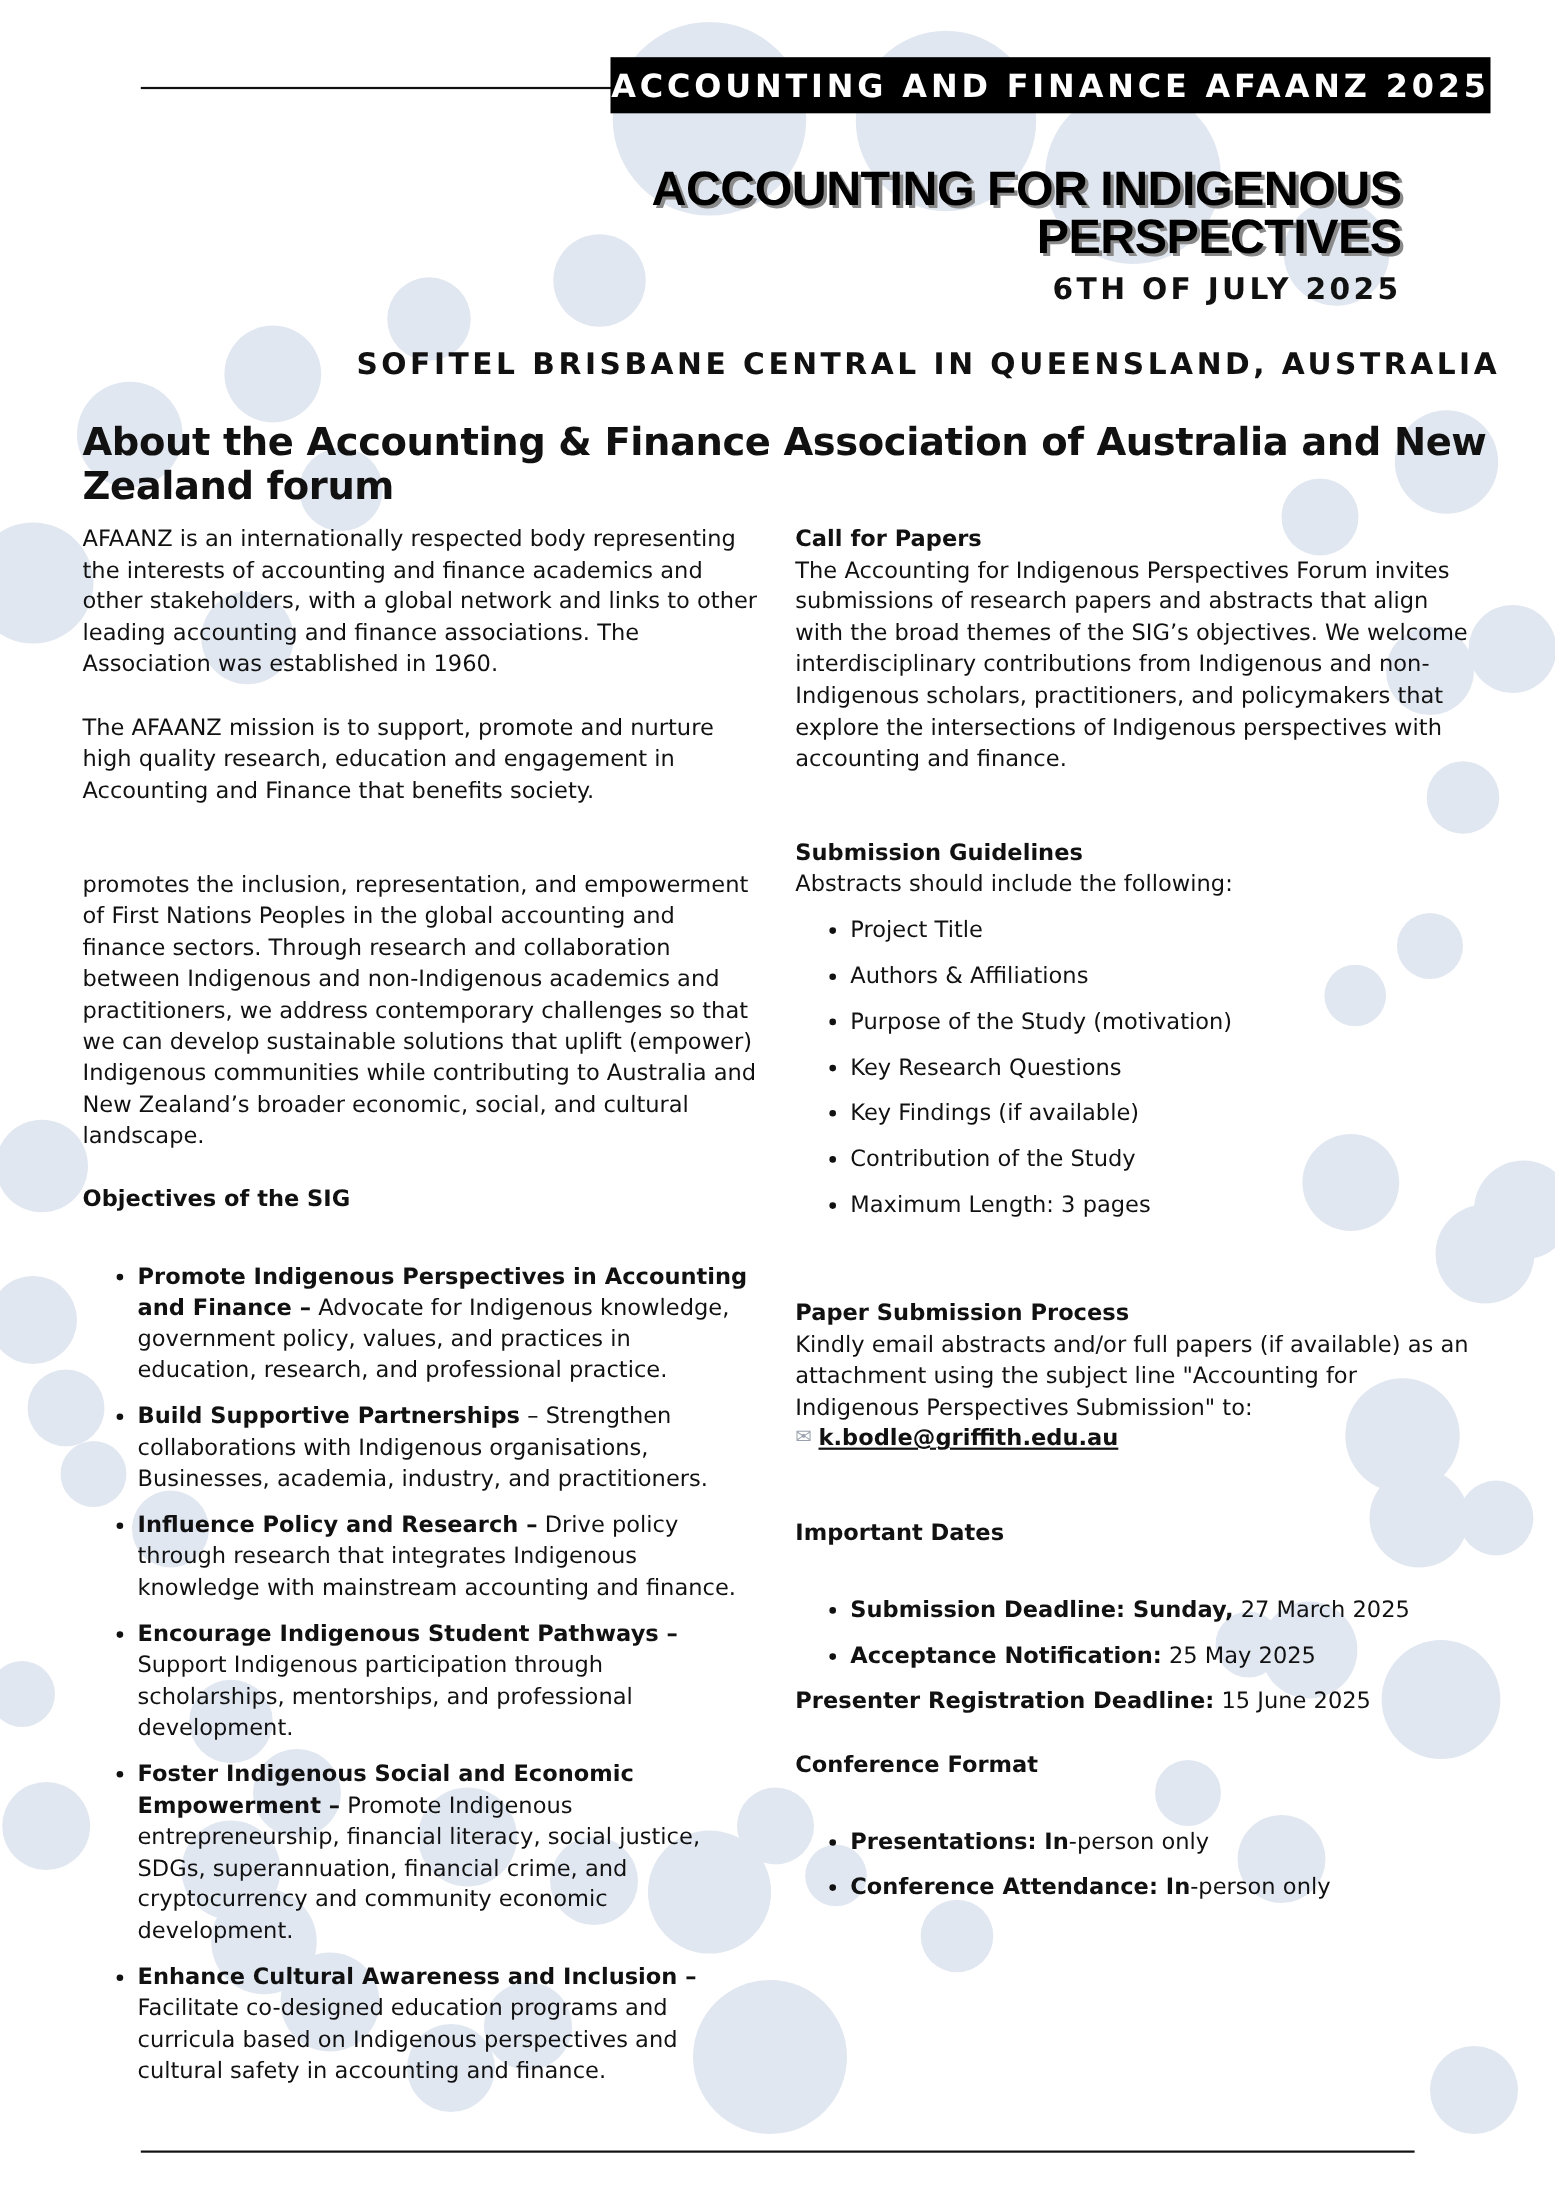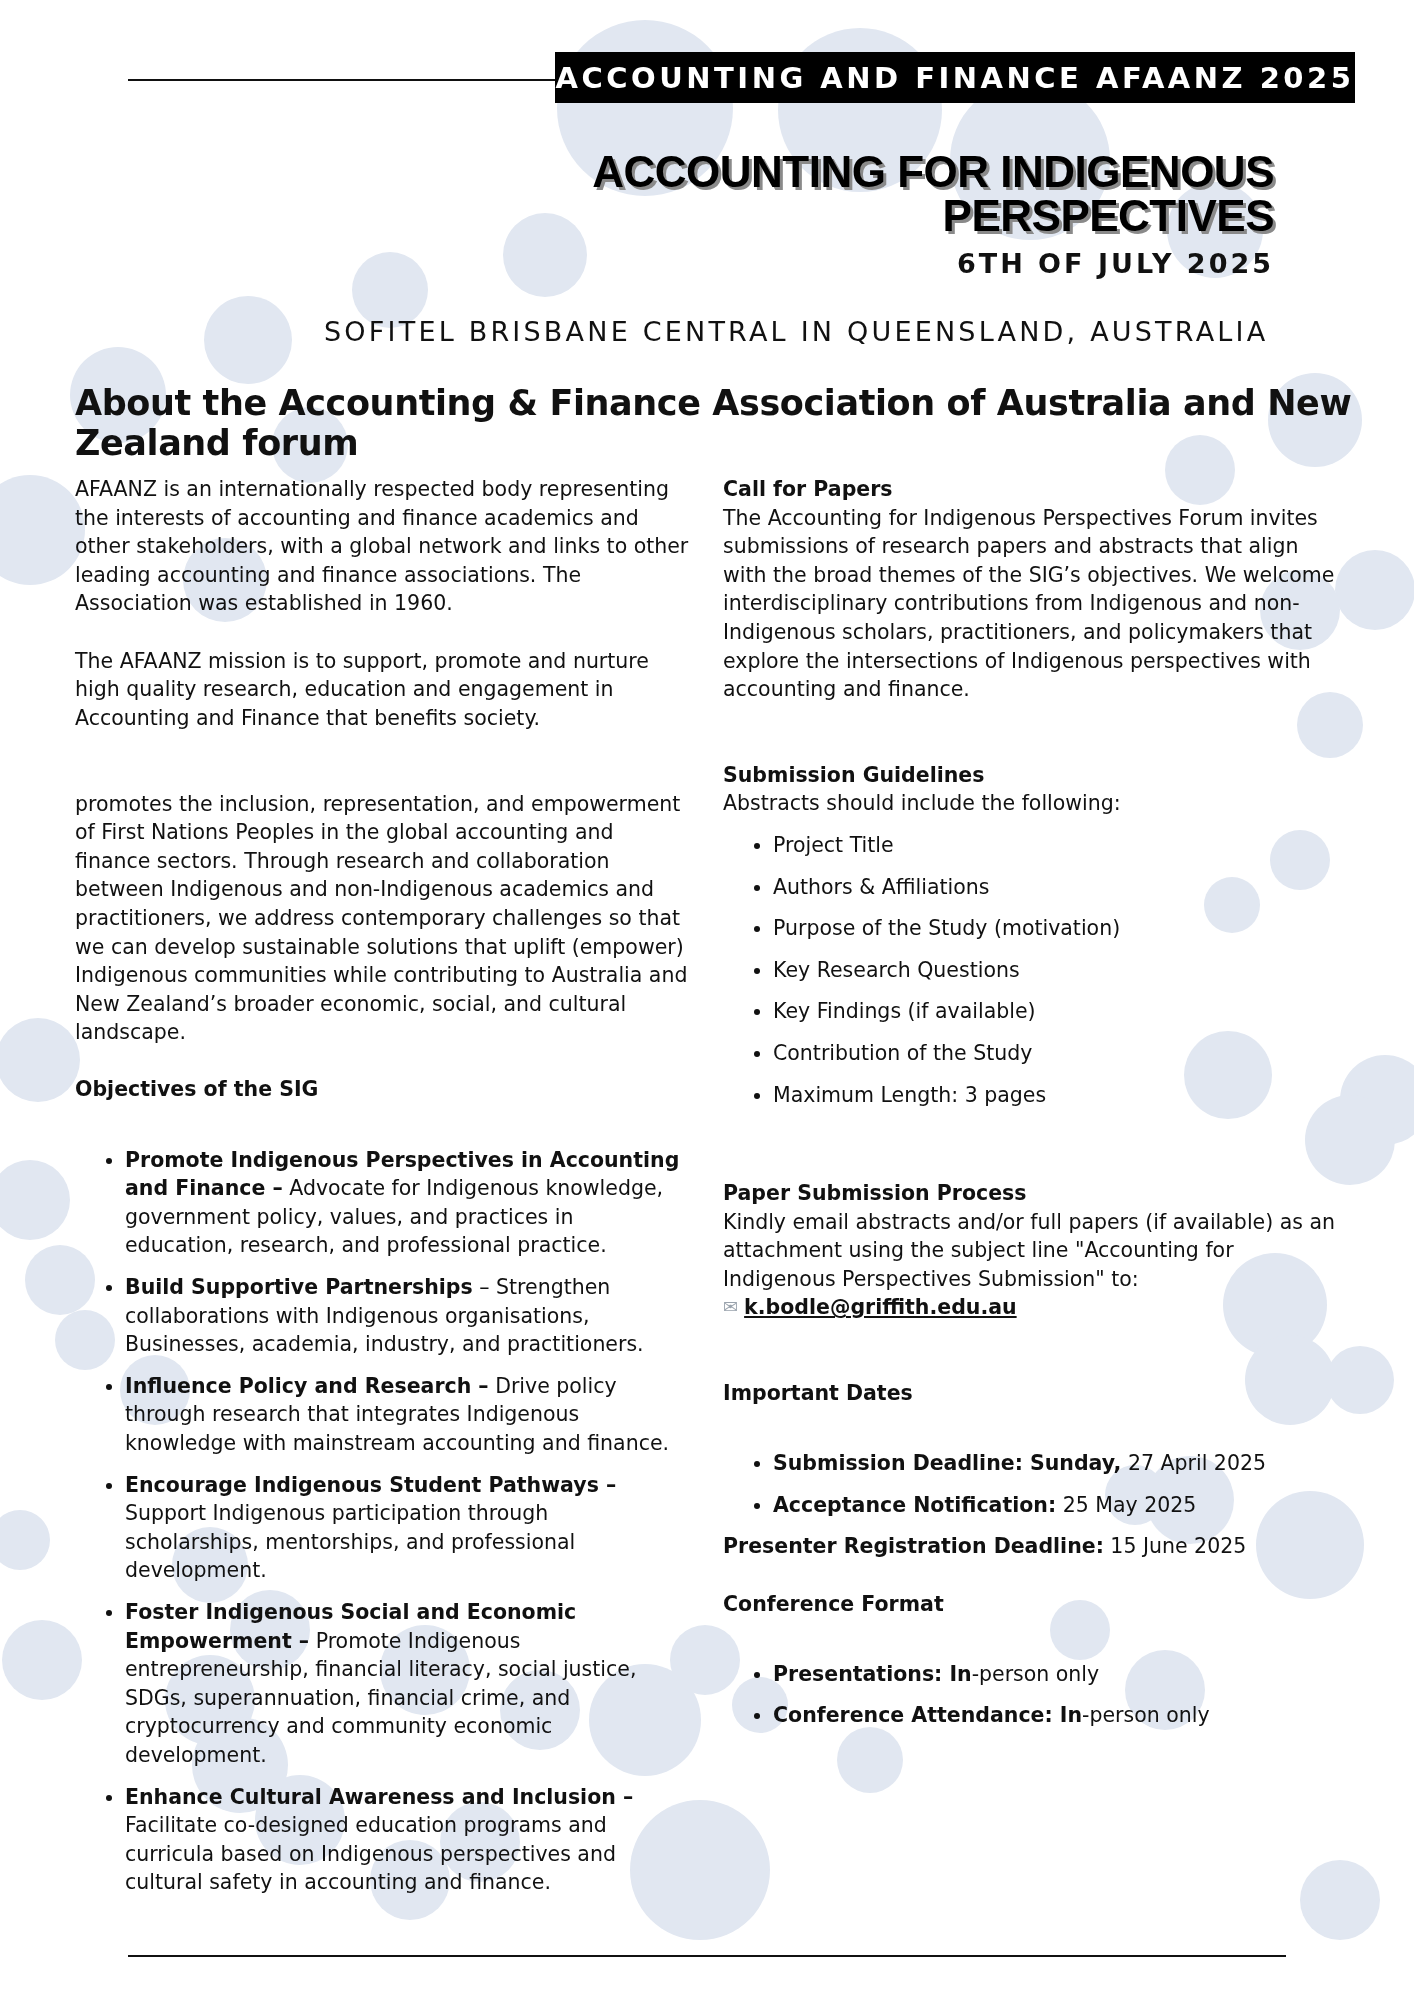--- a/index.html
+++ b/index.html
@@ -23,21 +23,21 @@
     position: absolute; right: 140px; top: 150px; text-align: right;
     font-family: "Liberation Sans", sans-serif; font-weight: bold; font-size: 44px; line-height: 44px;
     letter-spacing: -0.5px; color: #000; text-shadow: 3px 3px 0 #8a8a8a;
   }
   .date {
     position: absolute; right: 140px; top: 248px; text-align: right;
     font-family: "DejaVu Sans", sans-serif; font-weight: bold; font-size: 27px; letter-spacing: 3px;
   }
   .venue {
     position: absolute; left: 324px; top: 316px;
-    font-family: "DejaVu Sans", sans-serif; font-weight: normal; font-size: 27px; letter-spacing: 3.2px;
+    font-family: "DejaVu Sans", sans-serif; font-weight: bold; font-size: 27px; letter-spacing: 3.2px;
   }
   .about-heading {
     position: absolute; left: 75px; top: 383px;
     font-family: "DejaVu Sans", sans-serif; font-weight: bold; font-size: 35px; letter-spacing: -0.4px;
   }
 
   .col { position: absolute; font-family: "DejaVu Sans", sans-serif; font-size: 20.5px; line-height: 28.6px; color: #111; }
   .col-left { left: 75px; top: 475px; width: 620px; }
   .col-right { left: 723px; top: 475px; width: 620px; }
   .col p { margin: 0; }
@@ -164,21 +164,21 @@
     <p class="b">Paper Submission Process</p>
     <p>Kindly email abstracts and/or full papers (if available) as an attachment using the subject line "Accounting for Indigenous Perspectives Submission" to:</p>
     <div class="email-line">
       <span class="email-icon">✉</span>
       <a class="email-link">k.bodle@griffith.edu.au</a>
     </div>
     <div class="gap-lg"></div>
     <p class="b">Important Dates</p>
     <div class="gap"></div>
     <ul>
-      <li><b>Submission Deadline: Sunday,</b><span> 27 April 2025</span></li>
+      <li><b>Submission Deadline: Sunday,</b><span> 27 March 2025</span></li>
       <li><b>Acceptance Notification:</b><span> 25 May 2025</span></li>
     </ul>
     <p><b>Presenter Registration Deadline:</b><span> 15 June 2025</span></p>
     <div class="gap"></div>
     <p class="b">Conference Format</p>
     <div class="gap"></div>
     <ul>
       <li><b>Presentations: In</b><span>-person only</span></li>
       <li><b>Conference Attendance: In</b><span>-person only</span></li>
     </ul>

